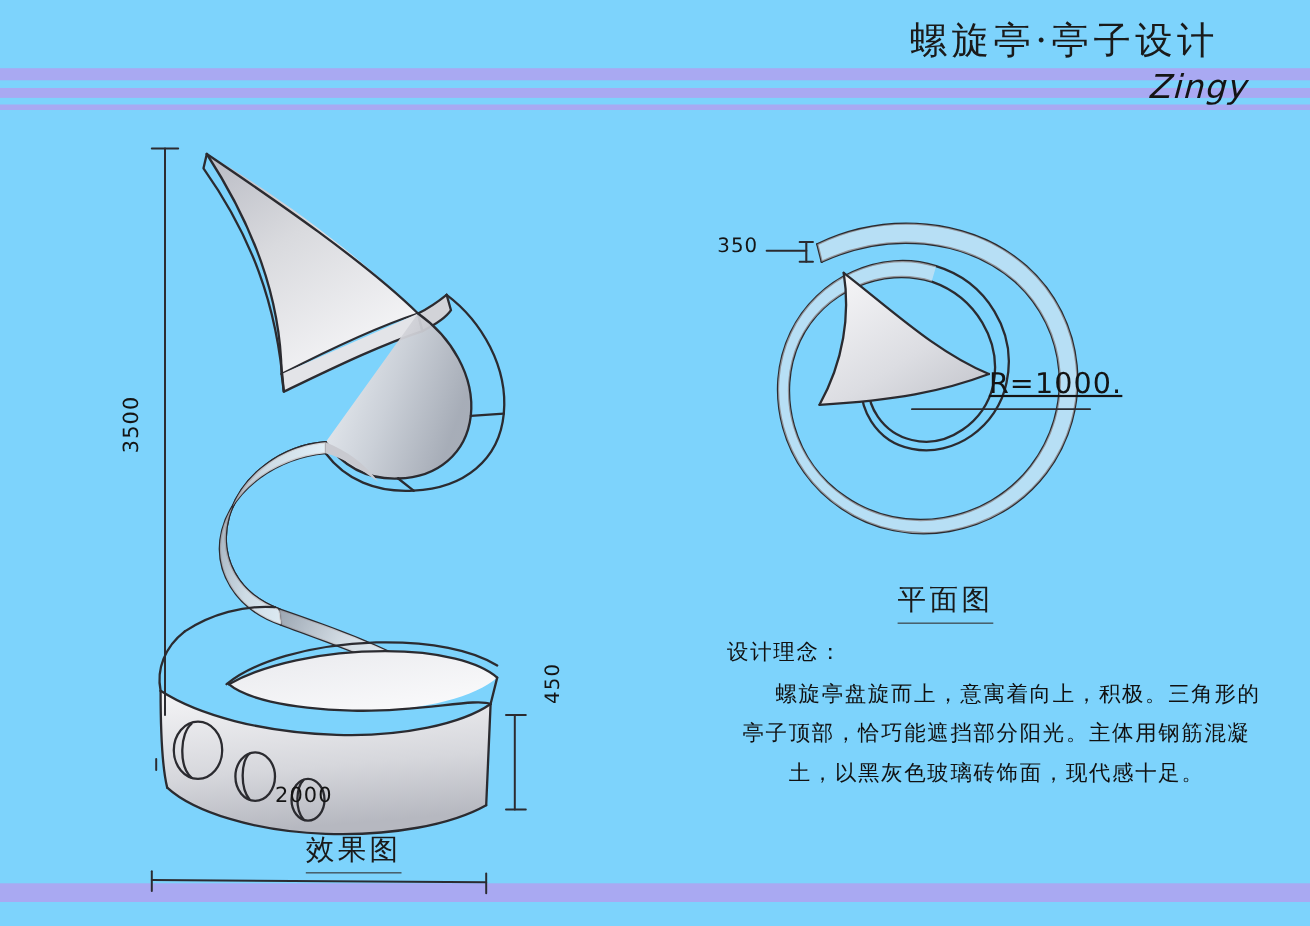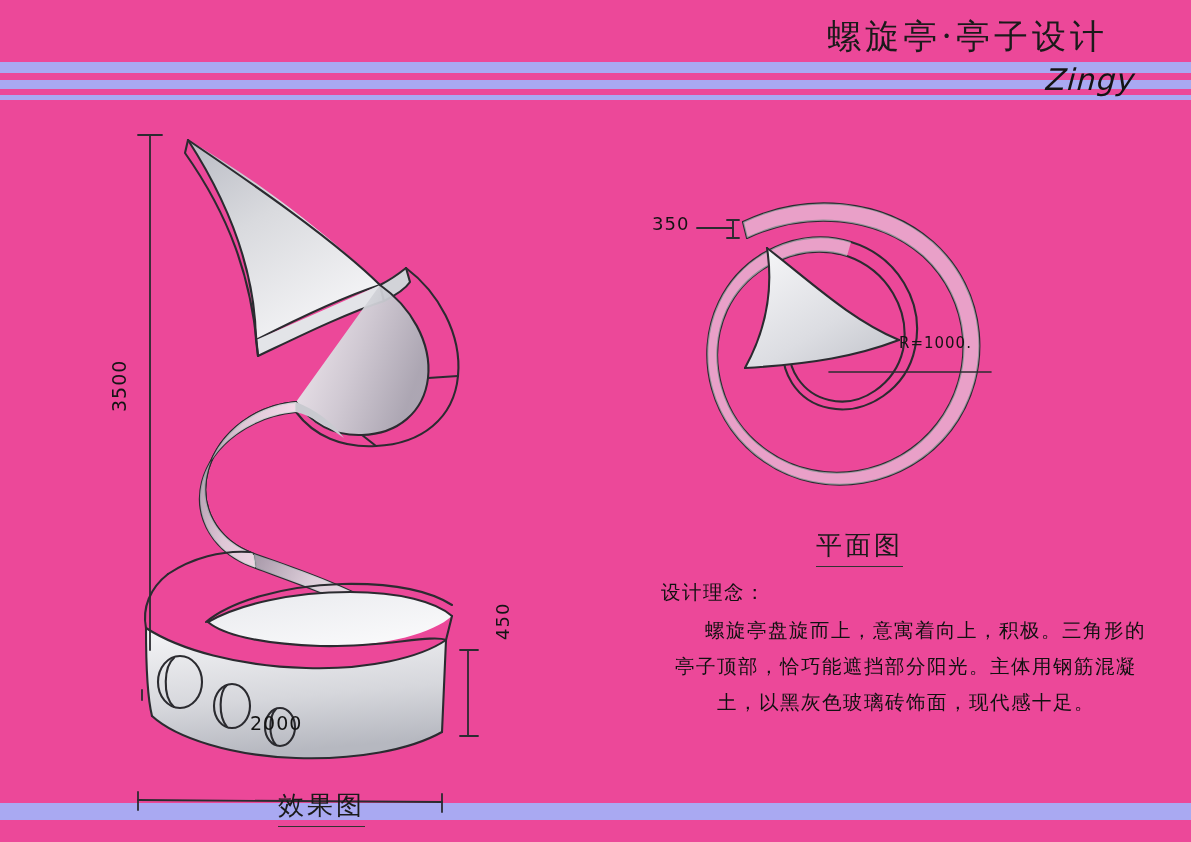--- a/index.html
+++ b/index.html
@@ -12,21 +12,21 @@
     height: 842px;
     background: #fdfcfd;
     font-family: "DejaVu Serif", serif;
     overflow: hidden;
     position: relative;
   }
   #page {
     position: relative;
     width: 1191px;
     height: 842px;
-    background: #ec4899;
+    background: #7dd3fc;
     overflow: hidden;
   }
 
   
   .page-title {
     position: absolute;
     left: 0; top: 14px;
     width: 1108px;
     text-align: right;
     font-family: "DejaVu Serif", serif;
@@ -73,21 +73,21 @@
 
   .caption {
     position: absolute;
     font-family: Liberation Mono, monospace;
     font-size: 26px;
     letter-spacing: 3px;
     color: #1a1a1a;
     border-bottom: 1.5px solid #333;
     padding-bottom: 3px;
   }
-  .caption-elevation { left: 278px; top: 788px; }
+  .caption-elevation { left: 278px; top: 755px; }
   .caption-plan      { left: 816px; top: 528px; }
 
   
   .dim {
     position: absolute;
     font-family: "DejaVu Sans", sans-serif;
     font-size: 17px;
     color: #141414;
     letter-spacing: 1px;
   }
@@ -98,21 +98,21 @@
     font-size: 19px;
   }
   .dim-base-height {
     left: 492px; top: 640px;
     transform: rotate(-90deg);
     transform-origin: left top;
     font-size: 18px;
   }
   .dim-width { left: 250px; top: 712px; font-size: 19px; }
   .dim-thickness { left: 652px; top: 213px; font-size: 18px; }
-  .dim-radius { left: 899px; top: 334px; font-size: 15px; }
+  .dim-radius { left: 899px; top: 334px; font-size: 26px; text-decoration: underline; }
 
   
   .desc {
     position: absolute;
     left: 633px; top: 575px;
     width: 490px;
     font-family: "DejaVu Serif", serif;
     font-size: 19.5px;
     line-height: 36px;
     color: #111;

